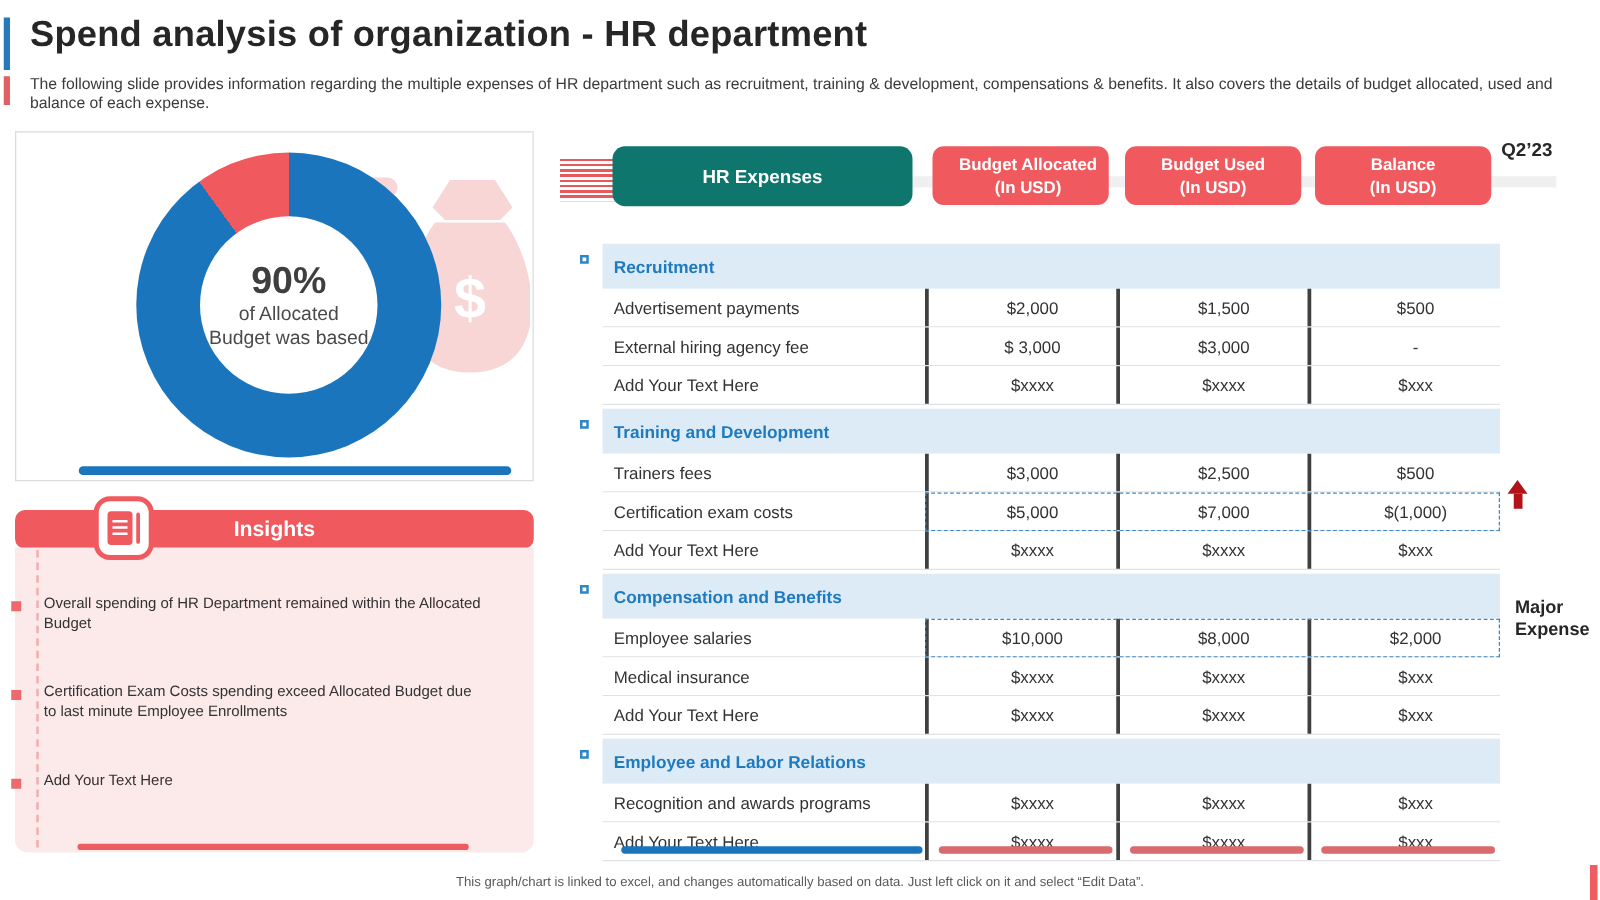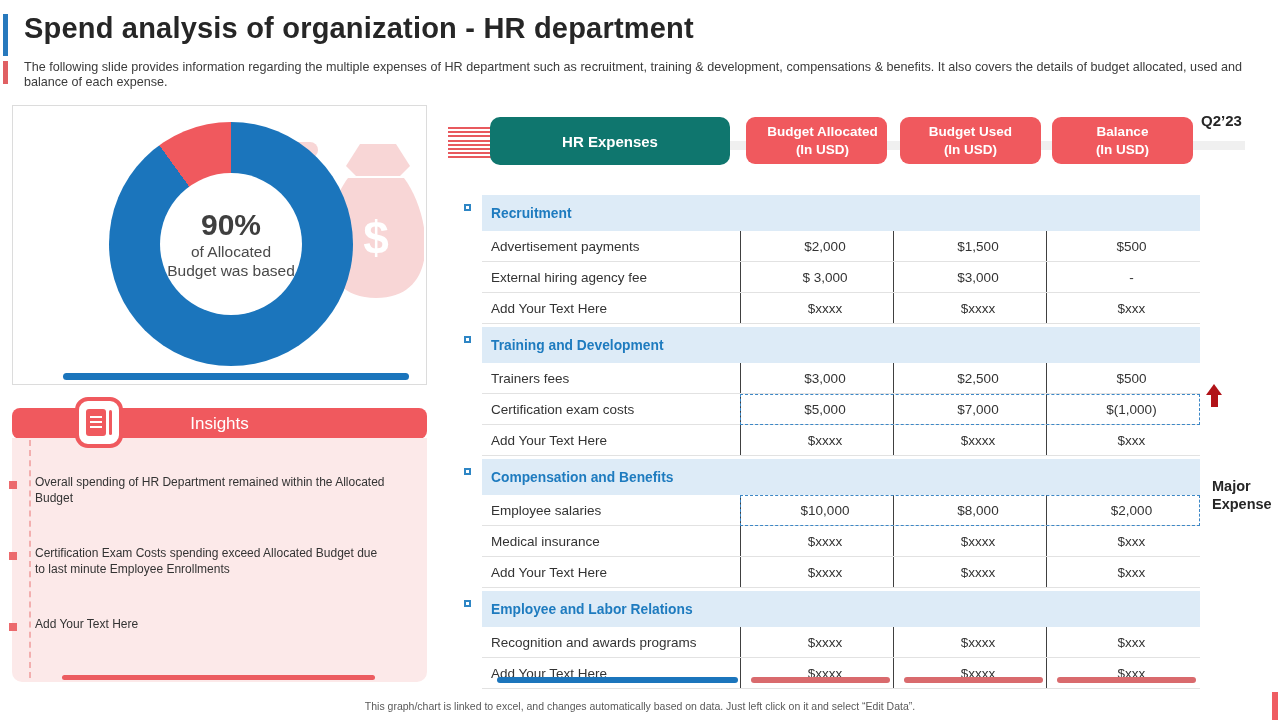--- a/index.html
+++ b/index.html
@@ -24,21 +24,21 @@
   .donut-hole { position:absolute; left:51px; top:51px; width:142px; height:142px;
                 background:#fff; border-radius:50%; display:flex; flex-direction:column;
                 align-items:center; justify-content:center; text-align:center; }
   .donut-pct { font-size:30px; font-weight:bold; color:#3f3f3f; }
   .donut-cap { font-size:15.5px; color:#4a4a4a; line-height:1.25; }
   .chart-underline { position:absolute; left:50px; bottom:4px; width:346px; height:7px;
                      border-radius:4px; background:#1b75bc; }
 
   
   .ins-header { position:absolute; left:12px; top:408px; width:415px; height:31px;
-                background:#f0595e; border-radius:8px; color:#fff; font-weight:normal;
+                background:#f0595e; border-radius:8px; color:#fff; font-weight:bold;
                 font-size:17px; text-align:center; line-height:31px; }
   .ins-icon { position:absolute; left:75px; top:397px; width:48px; height:51px; background:#fff;
               border:4px solid #f0595e; border-radius:13px; display:flex; align-items:center;
               justify-content:center; z-index:3; }
   .pad { width:20px; height:27px; background:#f0595e; border-radius:3px; position:relative; }
   .pad i { position:absolute; left:4px; width:12px; height:2px; background:#fff; }
   .pad i:nth-child(1){top:7px;} .pad i:nth-child(2){top:12px;} .pad i:nth-child(3){top:17px;}
   .pen { width:3px; height:25px; background:#f0595e; border-radius:2px; margin-left:3px; }
   .ins-body { position:absolute; left:12px; top:438px; width:415px; height:244px;
               background:#fce9e9; border-radius:0 0 10px 10px; }
@@ -71,21 +71,21 @@
   .section { margin-top:3px; }
   .section:first-child { margin-top:0; }
   .sec-header { position:relative; height:36px; background:#ddebf7; display:flex; align-items:center;
                 padding-left:9px; color:#1e7bbf; font-weight:bold; font-size:13.8px; }
   .sec-bullet { position:absolute; left:-18px; top:9px; width:7px; height:7px;
                 border:2px solid #2e86c5; background:#fff; }
   .row { position:relative; display:grid; grid-template-columns:258px 153px 153px 154px;
          height:31px; align-items:center; background:#fff; border-bottom:1px solid #e2e2e2;
          font-size:13.5px; color:#333; }
   .row .lbl { padding-left:9px; }
-  .row .val { text-align:center; border-left:1px solid #404040; align-self:stretch;
+  .row .val { text-align:center; border-left:3px solid #404040; align-self:stretch;
               display:flex; align-items:center; justify-content:center;padding-left:16px; }
   .row.hl::after { content:""; position:absolute; left:258px; right:0; top:0; bottom:-1px;
                    border:1.6px dashed #3c87c6; pointer-events:none; }
   .tbl-bar { position:absolute; top:677px; height:6px; border-radius:3px; }
   .tbl-bar.b0 { left:497px; width:241px; background:#1b75bc; }
   .tbl-bar.b1 { left:751px; width:139px; background:#d96a6d; }
   .tbl-bar.b2 { left:904px; width:139px; background:#d96a6d; }
   .tbl-bar.b3 { left:1057px; width:139px; background:#d96a6d; }
 
   

